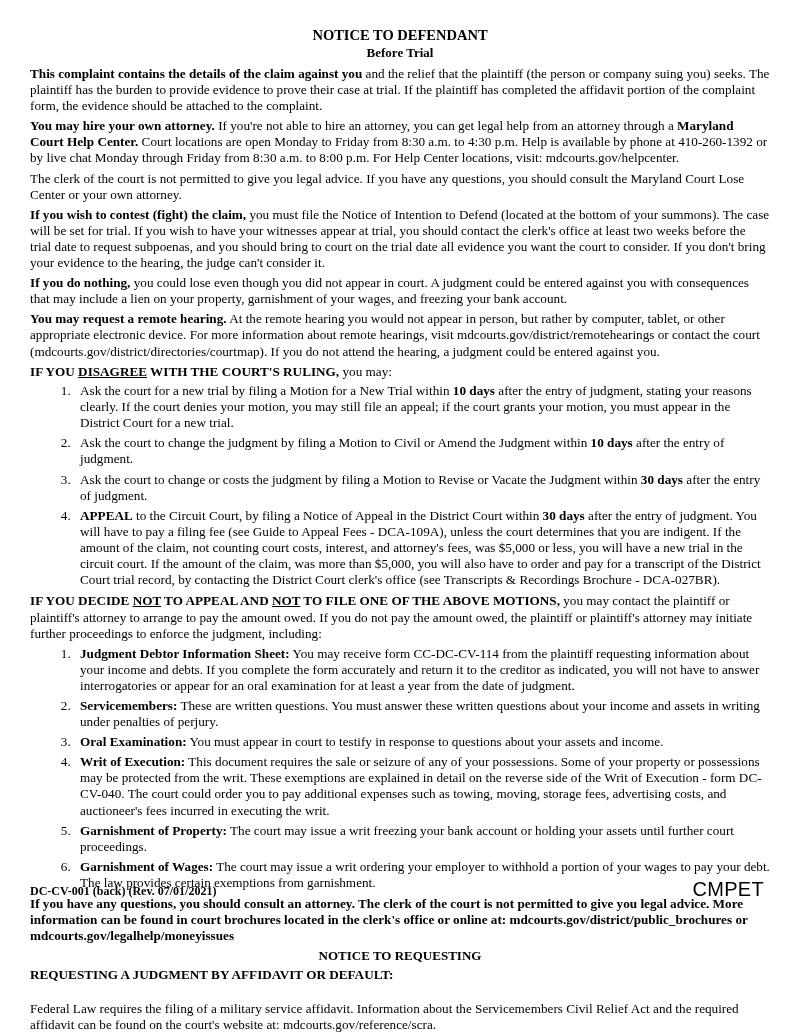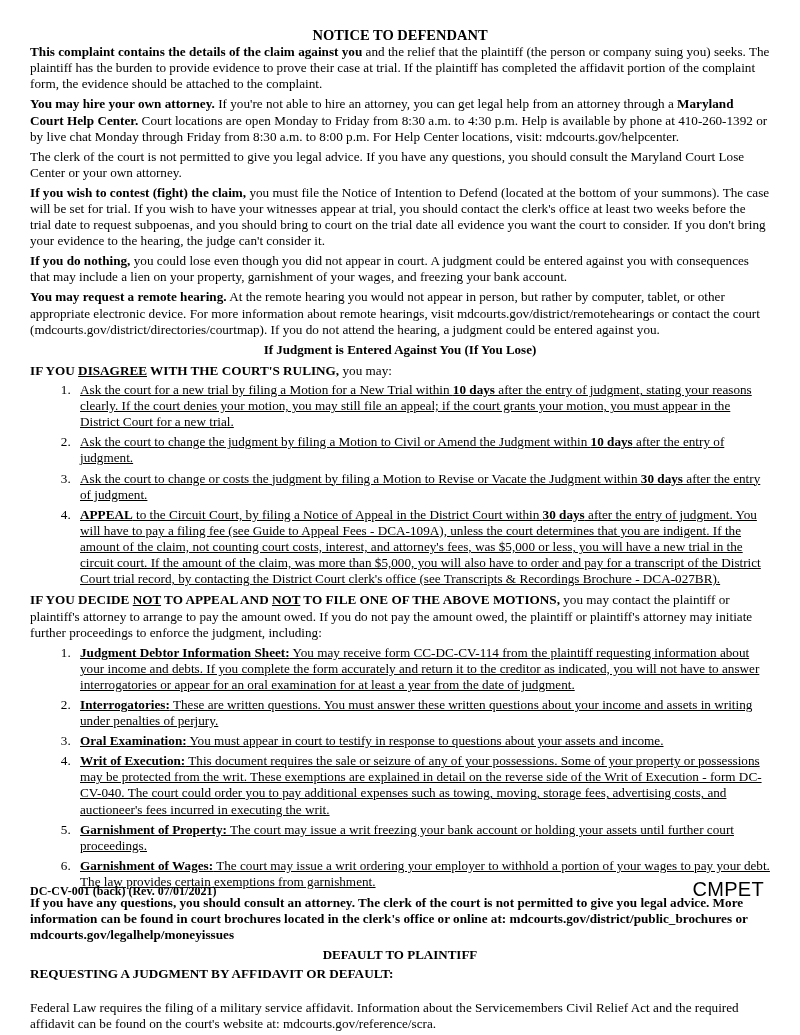--- a/index.html
+++ b/index.html
@@ -53,21 +53,20 @@
   }
   ol.numlist {
     margin: 0 0 5px 0;
     padding-left: 44px;
     font-size: 13.2px;
     line-height: 1.22;
   }
   ol.numlist > li {
     margin-bottom: 4px;
     padding-left: 6px;
-    text-decoration: underline;
   }
   ol.numlist > li:last-child { margin-bottom: 0; }
   .tight { margin-bottom: 17px; }
   .footer {
     position: absolute;
     left: 30px;
     bottom: 10px;
     font-size: 12px;
     font-weight: bold;
   }
@@ -79,58 +78,58 @@
     font-family: "Liberation Sans", sans-serif;
     letter-spacing: 0.3px;
   }
 </style>
 </head>
 <body>
 
 <div class="page">
 
   <div class="center hdr-main">NOTICE TO DEFENDANT</div>
+  <div class="center hdr-sub">Before Trial</div>
 
   <p class="body"><span class="b">This complaint contains the details of the claim against you</span><span> and the relief that the plaintiff (the person or company suing you) seeks. The plaintiff has the burden to provide evidence to prove their case at trial. If the plaintiff has completed the affidavit portion of the complaint form, the evidence should be attached to the complaint.</span></p>
 
   <p class="body"><span class="b">You may hire your own attorney.</span><span> If you're not able to hire an attorney, you can get legal help from an attorney through a </span><span class="b">Maryland Court Help Center.</span><span> Court locations are open Monday to Friday from 8:30 a.m. to 4:30 p.m. Help is available by phone at 410-260-1392 or by live chat Monday through Friday from 8:30 a.m. to 8:00 p.m. For Help Center locations, visit: mdcourts.gov/helpcenter.</span></p>
 
   <p class="body"><span>The clerk of the court is not permitted to give you legal advice. If you have any questions, you should consult the Maryland Court Lose Center or your own attorney.</span></p>
 
   <p class="body"><span class="b">If you wish to contest (fight) the claim,</span><span> you must file the Notice of Intention to Defend (located at the bottom of your summons). The case will be set for trial. If you wish to have your witnesses appear at trial, you should contact the clerk's office at least two weeks before the trial date to request subpoenas, and you should bring to court on the trial date all evidence you want the court to consider. If you don't bring your evidence to the hearing, the judge can't consider it.</span></p>
 
   <p class="body"><span class="b">If you do nothing,</span><span> you could lose even though you did not appear in court. A judgment could be entered against you with consequences that may include a lien on your property, garnishment of your wages, and freezing your bank account.</span></p>
 
   <p class="body"><span class="b">You may request a remote hearing.</span><span> At the remote hearing you would not appear in person, but rather by computer, tablet, or other appropriate electronic device. For more information about remote hearings, visit mdcourts.gov/district/remotehearings or contact the court (mdcourts.gov/district/directories/courtmap). If you do not attend the hearing, a judgment could be entered against you.</span></p>
 
-  <div class="center hdr-sub">If Judgment is Entered Against You (If You Lose)</div>
 
   <div class="sec-head"><span>IF YOU </span><span class="u">DISAGREE</span><span> WITH THE COURT'S RULING,</span><span style="font-weight:normal"> you may:</span></div>
 
   <ol class="numlist">
     <li><span>Ask the court for a new trial by filing a Motion for a New Trial within </span><span class="b">10 days</span><span> after the entry of judgment, stating your reasons clearly. If the court denies your motion, you may still file an appeal; if the court grants your motion, you must appear in the District Court for a new trial.</span></li>
     <li><span>Ask the court to change the judgment by filing a Motion to Civil or Amend the Judgment within </span><span class="b">10 days</span><span> after the entry of judgment.</span></li>
     <li><span>Ask the court to change or costs the judgment by filing a Motion to Revise or Vacate the Judgment within </span><span class="b">30 days</span><span> after the entry of judgment.</span></li>
     <li><span class="b">APPEAL</span><span> to the Circuit Court, by filing a Notice of Appeal in the District Court within </span><span class="b">30 days</span><span> after the entry of judgment. You will have to pay a filing fee (see Guide to Appeal Fees - DCA-109A), unless the court determines that you are indigent. If the amount of the claim, not counting court costs, interest, and attorney's fees, was $5,000 or less, you will have a new trial in the circuit court. If the amount of the claim, was more than $5,000, you will also have to order and pay for a transcript of the District Court trial record, by contacting the District Court clerk's office (see Transcripts &amp; Recordings Brochure - DCA-027BR).</span></li>
   </ol>
 
   <div class="sec-head"><span>IF YOU DECIDE </span><span class="u">NOT</span><span> TO APPEAL AND </span><span class="u">NOT</span><span> TO FILE ONE OF THE ABOVE MOTIONS,</span><span style="font-weight:normal"> you may contact the plaintiff or plaintiff's attorney to arrange to pay the amount owed. If you do not pay the amount owed, the plaintiff or plaintiff's attorney may initiate further proceedings to enforce the judgment, including:</span></div>
 
   <ol class="numlist">
     <li><span class="b">Judgment Debtor Information Sheet:</span><span> You may receive form CC-DC-CV-114 from the plaintiff requesting information about your income and debts. If you complete the form accurately and return it to the creditor as indicated, you will not have to answer interrogatories or appear for an oral examination for at least a year from the date of judgment.</span></li>
-    <li><span class="b">Interrogatories:</span><span> These are written questions. You must answer these written questions about your income and assets in writing under penalties of perjury.</span></li>
+    <li><span class="b">Servicemembers:</span><span> These are written questions. You must answer these written questions about your income and assets in writing under penalties of perjury.</span></li>
     <li><span class="b">Oral Examination:</span><span> You must appear in court to testify in response to questions about your assets and income.</span></li>
     <li><span class="b">Writ of Execution:</span><span> This document requires the sale or seizure of any of your possessions. Some of your property or possessions may be protected from the writ. These exemptions are explained in detail on the reverse side of the Writ of Execution - form DC-CV-040. The court could order you to pay additional expenses such as towing, moving, storage fees, advertising costs, and auctioneer's fees incurred in executing the writ.</span></li>
     <li><span class="b">Garnishment of Property:</span><span> The court may issue a writ freezing your bank account or holding your assets until further court proceedings.</span></li>
     <li><span class="b">Garnishment of Wages:</span><span> The court may issue a writ ordering your employer to withhold a portion of your wages to pay your debt. The law provides certain exemptions from garnishment.</span></li>
   </ol>
 
   <p class="body b">If you have any questions, you should consult an attorney. The clerk of the court is not permitted to give you legal advice. More information can be found in court brochures located in the clerk's office or online at: mdcourts.gov/district/public_brochures or mdcourts.gov/legalhelp/moneyissues</p>
 
-  <div class="center hdr-sub" style="margin:0 0 1px 0">DEFAULT TO PLAINTIFF</div>
+  <div class="center hdr-sub" style="margin:0 0 1px 0">NOTICE TO REQUESTING</div>
 
   <div class="sec-head tight">REQUESTING A JUDGMENT BY AFFIDAVIT OR DEFAULT:</div>
   <p class="body">Federal Law requires the filing of a military service affidavit. Information about the Servicemembers Civil Relief Act and the required affidavit can be found on the court's website at: mdcourts.gov/reference/scra.</p>
 
   <div class="footer">DC-CV-001 (back) (Rev. 07/01/2021)</div>
   <div class="cmpet">CMPET</div>
 
 </div>
 
 </body></html>

